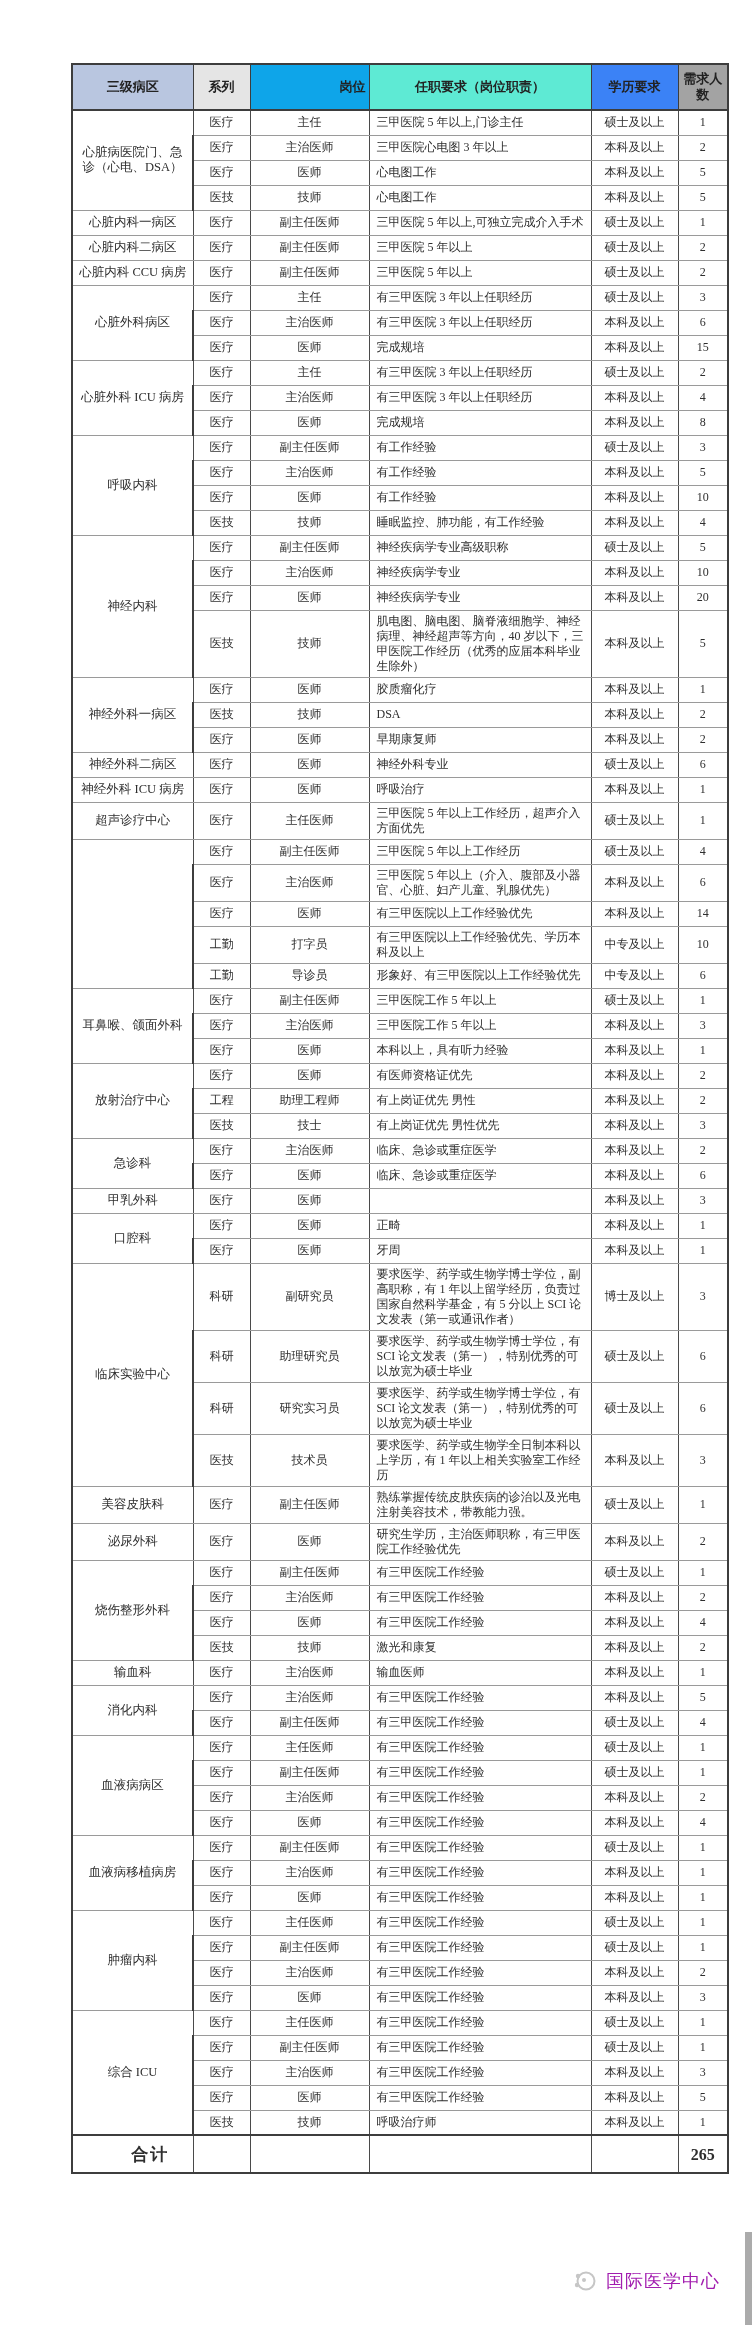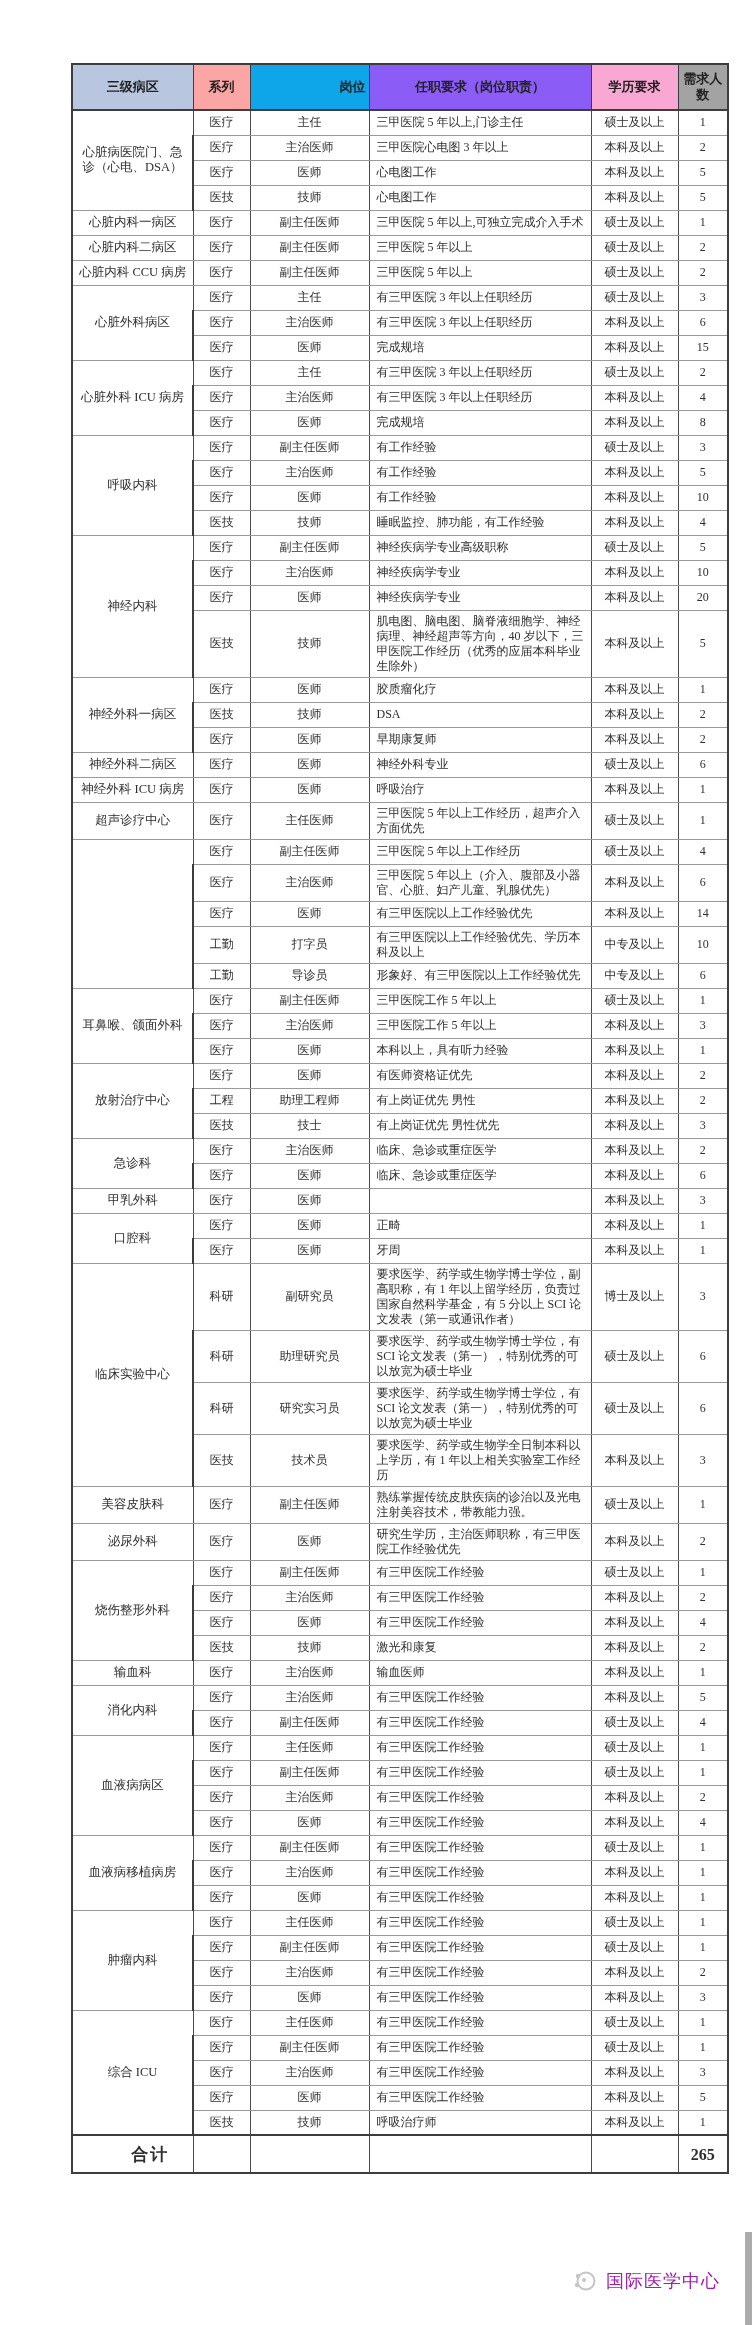--- a/index.html
+++ b/index.html
@@ -60,24 +60,24 @@
       <col class="c-ward">
         <col class="c-series">
         <col class="c-pos">
       <col class="c-req">
         <col class="c-edu">
         <col class="c-cnt">
     </colgroup>
     <thead>
       <tr>
         <th style="background: rgb(185, 198, 224);">三级病区</th>
-        <th style="background: #fca5a5;">系列</th>
+        <th style="background: #e5e5e5;">系列</th>
         <th style="background: #0ea5e9; text-align: right;">岗位</th>
-        <th style="background: #8b5cf6;">任职要求（岗位职责）</th>
-        <th style="background: #f9a8d4;">学历要求</th>
+        <th style="background: #5eead4;">任职要求（岗位职责）</th>
+        <th style="background: #3b82f6;">学历要求</th>
         <th style="background: #a3a3a3;">需求人数</th>
       </tr>
     </thead>
     <tbody>
         <tr class="group-start">
           <td rowspan="4" class="ward">心脏病医院门、急诊（心电、DSA）</td>
           <td class="series">医疗</td>
           <td class="position">主任</td>
           <td class="requirement">三甲医院 5 年以上,门诊主任</td>
           <td class="education">硕士及以上</td>

